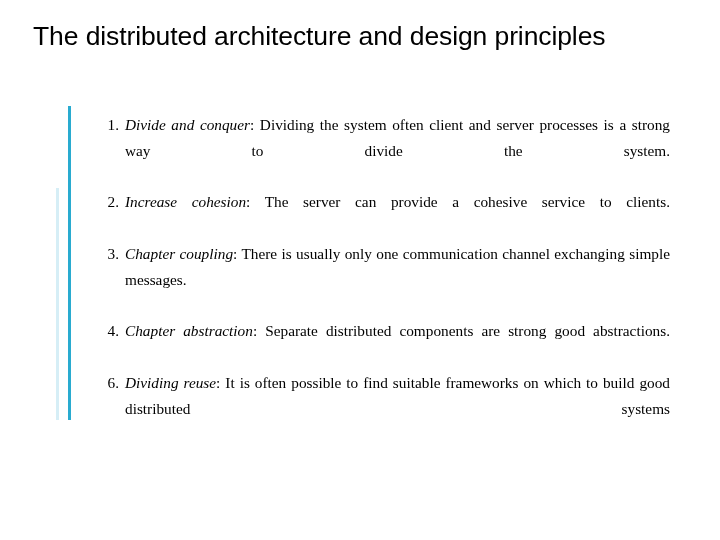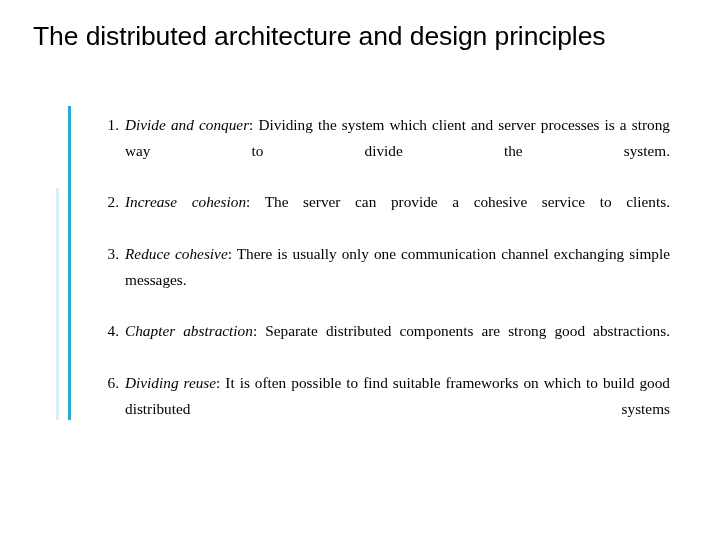--- a/index.html
+++ b/index.html
@@ -249,32 +249,32 @@
   <div class="deco" id="vline-main"></div>
   <div class="deco" id="vline-main-diag"></div>
   <div class="deco" id="vline-light"></div>
   <div class="deco" id="vline-light-diag"></div>
   <div class="deco" id="diag-pale"></div>
 
   <div id="body">
 
     <div class="li">
       <span class="num">1.</span>
-      <span class="txt"><em>Divide and conquer</em><span>: </span><span>Dividing the system which client and server processes is a strong way to divide the system.</span></span>
+      <span class="txt"><em>Divide and conquer</em><span>: </span><span>Dividing the system often client and server processes is a strong way to divide the system.</span></span>
     </div>
 
 
     <div class="li">
       <span class="num">2.</span>
       <span class="txt"><em>Increase cohesion</em><span>: </span><span>The server can provide a cohesive service to clients.</span></span>
     </div>
 
     <div class="li">
       <span class="num">3.</span>
-      <span class="txt"><em>Reduce cohesive</em><span>: </span><span>There is usually only one communication channel exchanging simple messages.</span></span>
+      <span class="txt"><em>Chapter coupling</em><span>: </span><span>There is usually only one communication channel exchanging simple messages.</span></span>
     </div>
 
     <div class="li">
       <span class="num">4.</span>
       <span class="txt"><em>Chapter abstraction</em><span>: </span><span>Separate distributed components are strong good abstractions.</span></span>
     </div>
 
     <div class="li">
       <span class="num">6.</span>
       <span class="txt"><em>Dividing reuse</em><span>: </span><span>It is often possible to find suitable frameworks on which to build good distributed systems</span></span>

